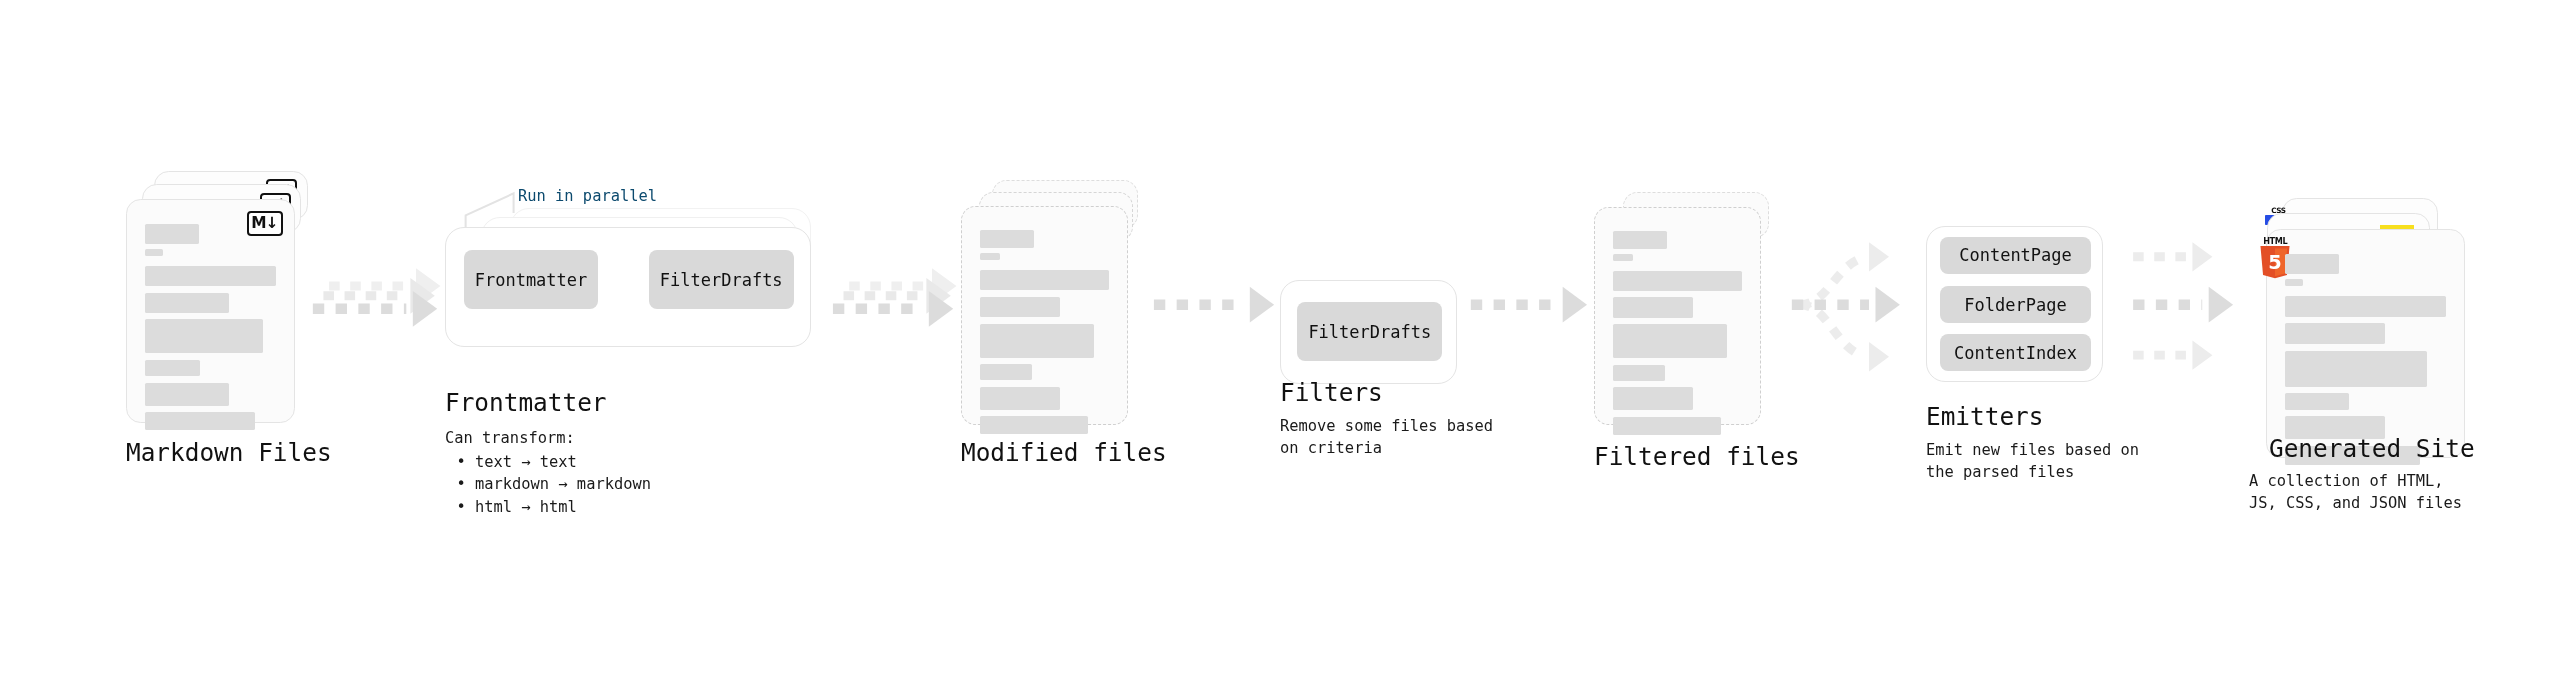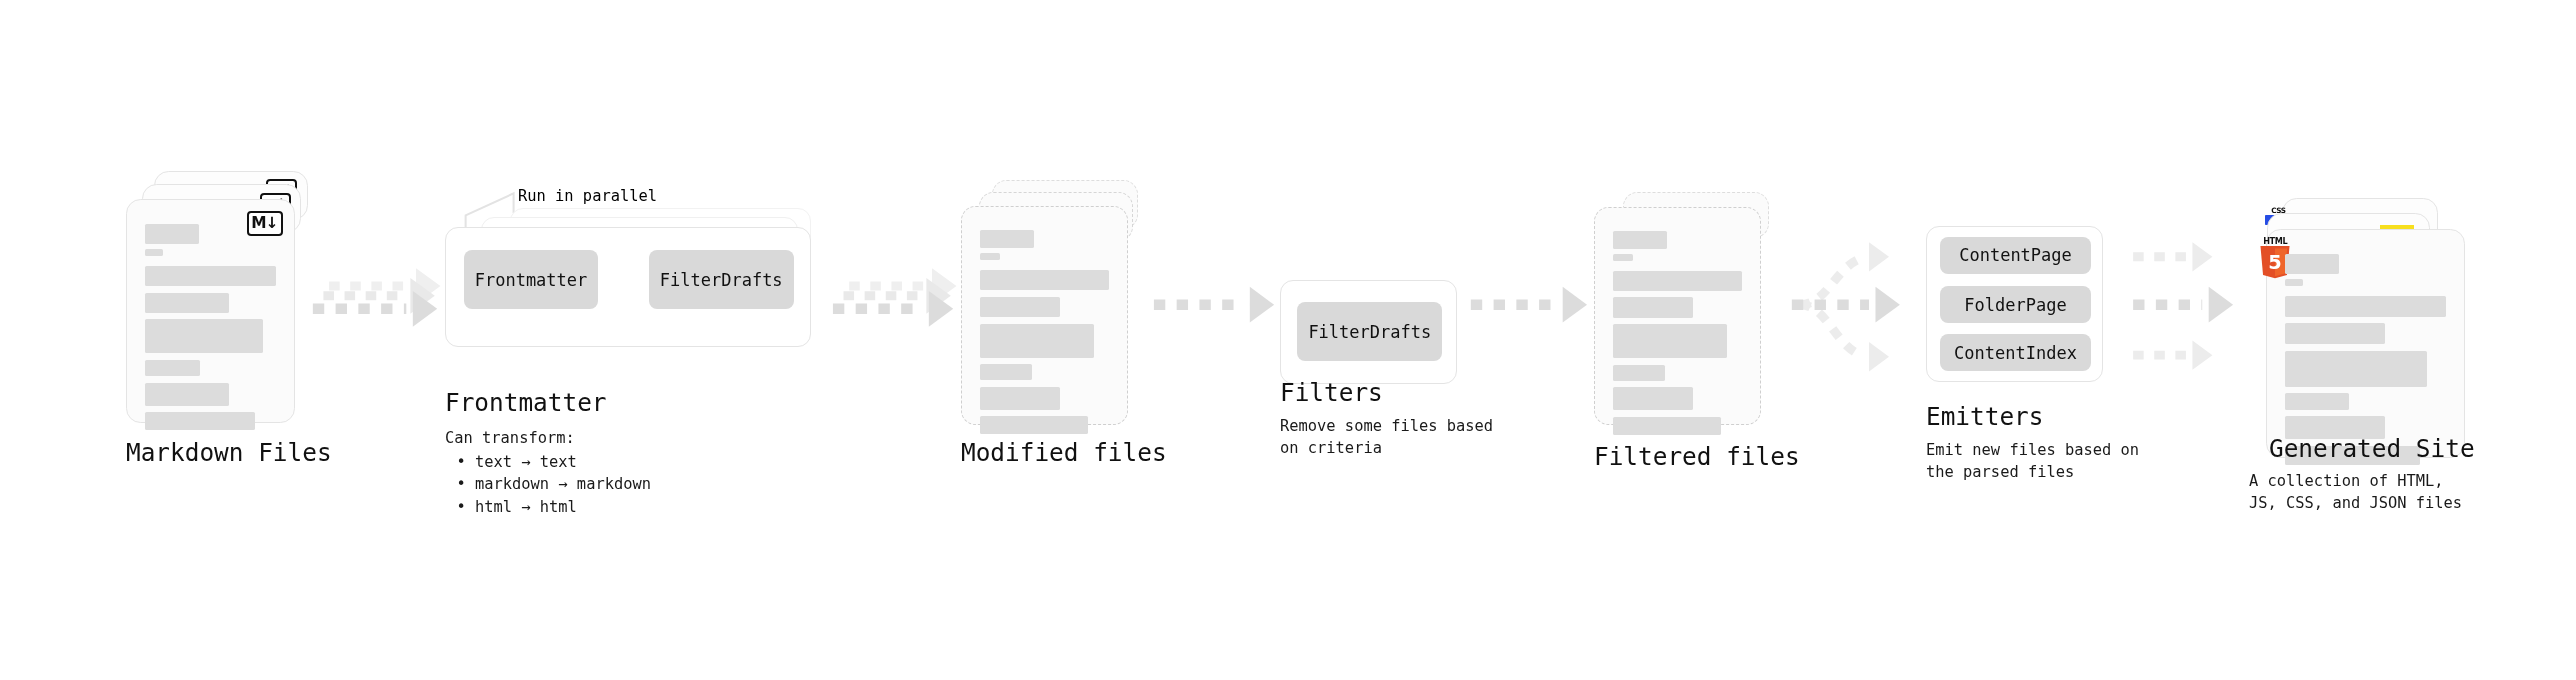--- a/index.html
+++ b/index.html
@@ -103,21 +103,21 @@
     font-weight: 700;
     color: #111;
     letter-spacing: -0.4px;
     line-height: 1;
   }
 
   
   .proc-box {
     position: absolute;
     border: 1.6px solid #e4e4e4;
-    border-radius: 13px;
+    border-radius: 19px;
     background: #ffffff;
   }
 
   .chip {
     position: absolute;
     background: #d9d9d9;
     border-radius: 8.1px;
     display: flex;
     align-items: center;
     justify-content: center;
@@ -140,21 +140,21 @@
   .subtitle {
     font-family: "DejaVu Sans Mono", "Liberation Mono", monospace;
     font-size: 15.4px;
     line-height: 1.45;
     color: #1a1a1a;
     white-space: pre;
   }
   .note {
     font-family: "DejaVu Sans Mono", "Liberation Mono", monospace;
     font-size: 15.4px;
-    color: #000000;
+    color: #0c4a6e;
     white-space: nowrap;
   }
 
   svg.overlay {
     position: absolute;
     top: 0; left: 0;
     width: 2576px;
     height: 681px;
     pointer-events: none;
     overflow: visible;

